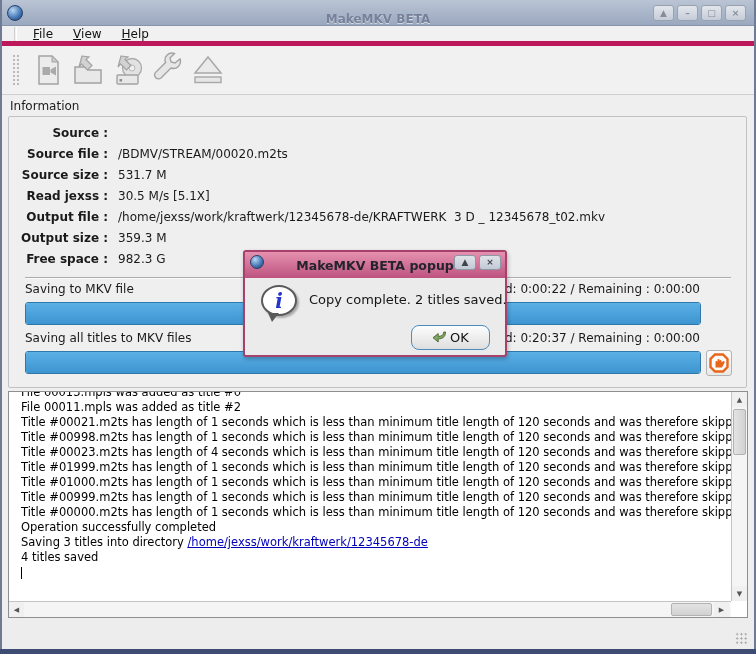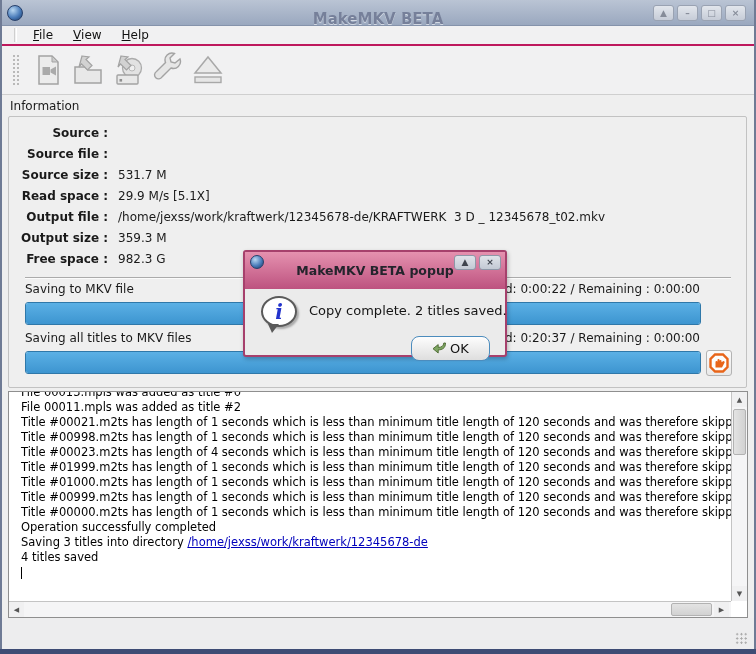--- a/index.html
+++ b/index.html
@@ -11,30 +11,30 @@
   .edge-right { position:absolute; right:0; top:0; width:2px; height:654px; background:#6f7b95; z-index:40; }
   .edge-bottom{ position:absolute; left:0; top:649px; width:756px; height:5px; background:#3e4c74; z-index:41; }
 
   
   .titlebar { position:absolute; left:0; top:0; width:756px; height:26px;
     background:linear-gradient(#bac4d4, #9aa8bf); border-bottom:1px solid #8593ab;
     display:flex; align-items:center; }
   .app-icon { position:absolute; left:7px; top:5px; width:16px; height:16px; border-radius:50%;
     background:radial-gradient(circle at 35% 30%, #b8d7f2, #4a7cba 55%, #1e3f6e 95%);
     border:1px solid #27406b; }
-  .title-text { width:100%; text-align:center; font-size:15px; font-weight:bold;
+  .title-text { width:100%; text-align:center; font-size:12px; font-weight:bold;
     color:#76809a; text-shadow:0 1px 0 rgba(255,255,255,0.55);margin-top:12px; }
   .winbtns { position:absolute; right:10px; top:5px; display:flex; gap:3px; }
   .winbtn { width:21px; height:16px; border:1px solid #99a2b2; border-radius:3px;
     background:linear-gradient(#e2e6ec,#c6ccd7); color:#868c99; font-size:9px; font-weight:bold;
     display:flex; align-items:center; justify-content:center; line-height:1; }
 
   
   .menubar { position:absolute; left:2px; top:26px; width:752px; height:20px; background:#f1f1f2;
-    border-bottom:2px solid #be185d; display:flex; align-items:center; padding-left:12px; gap:4px; }
+    border-bottom:5px solid #be185d; display:flex; align-items:center; padding-left:12px; gap:4px; }
   .menubar .grip { width:3px; height:14px; border-left:1px solid #cfcfcf; border-right:1px solid #ffffff; margin-right:4px; }
   .menu-item { font-size:12px; color:#111; padding:2px 8px; }
   .menu-item u { text-decoration:underline; }
 
   
   .toolbar { position:absolute; left:2px; top:46px; width:752px; height:49px; background:#f1f1f2;
     border-bottom:1px solid #cfcfcf; display:flex; align-items:center; padding-left:10px; }
   .tool-grip { width:8px; height:32px; margin-right:8px;
     background-image:radial-gradient(#b9b9b9 1px, transparent 1.2px); background-size:4px 4px; }
   .toolbtn { width:40px; height:42px; display:flex; align-items:center; justify-content:center; }
@@ -83,21 +83,21 @@
   
   .statusbar { position:absolute; left:2px; top:618px; width:752px; height:31px; background:#ededee; }
   .grip { }
   .resize-grip { position:absolute; right:6px; bottom:4px; width:13px; height:13px;
     background-image:radial-gradient(#a9a9a9 1px, transparent 1.2px); background-size:4.3px 4.3px; }
 
   
   .popup { position:absolute; left:243px; top:250px; width:264px; height:107px; z-index:100;
     border:2px solid #a6406c; border-radius:3px; background:#ebebeb;
     box-shadow:1px 2px 4px rgba(0,0,0,0.25); }
-  .popup-titlebar { position:relative; height:37px;
+  .popup-titlebar { position:relative; height:26px;
     background:linear-gradient(#e591af, #bd527f); display:flex; align-items:center; }
   .popup-icon { position:absolute; left:5px; top:3px; width:14px; height:14px; border-radius:50%;
     background:radial-gradient(circle at 35% 30%, #b8d7f2, #4a7cba 55%, #1e3f6e 95%);
     border:1px solid #27406b; }
   .popup-title-text { width:100%; text-align:center; font-size:12.5px; font-weight:bold; color:#24242c; }
   .popup-btns { position:absolute; right:4px; top:3px; display:flex; gap:3px; }
   .popup-btn { width:22px; height:15px; border:1px solid #8e97a7; border-radius:3px;
     background:linear-gradient(#dfe3e9,#c3c9d4); color:#3f444e; font-size:9px; font-weight:bold;
     display:flex; align-items:center; justify-content:center; line-height:1; }
   .popup-body { position:relative; height:82px; }
@@ -176,28 +176,29 @@
 
   <div class="info-label">Information</div>
   <div class="groupbox"></div>
 
   <div class="info-rows">
     <div class="info-row">
         <span class="lbl">Source :</span>
       </div>
     <div class="info-row">
         <span class="lbl">Source file :</span>
+        <span class="val">/BDMV/STREAM/00020.m2ts</span>
       </div>
     <div class="info-row">
         <span class="lbl">Source size :</span>
         <span class="val">531.7 M</span>
       </div>
     <div class="info-row">
-        <span class="lbl">Read space :</span>
-        <span class="val">29.9 M/s [5.1X]</span>
+        <span class="lbl">Read jexss :</span>
+        <span class="val">30.5 M/s [5.1X]</span>
       </div>
     <div class="info-row">
         <span class="lbl">Output file :</span>
         <span class="val">/home/jexss/work/kraftwerk/12345678-de/KRAFTWERK  3 D _ 12345678_t02.mkv</span>
       </div>
     <div class="info-row">
         <span class="lbl">Output size :</span>
         <span class="val">359.3 M</span>
       </div>
     <div class="info-row">

